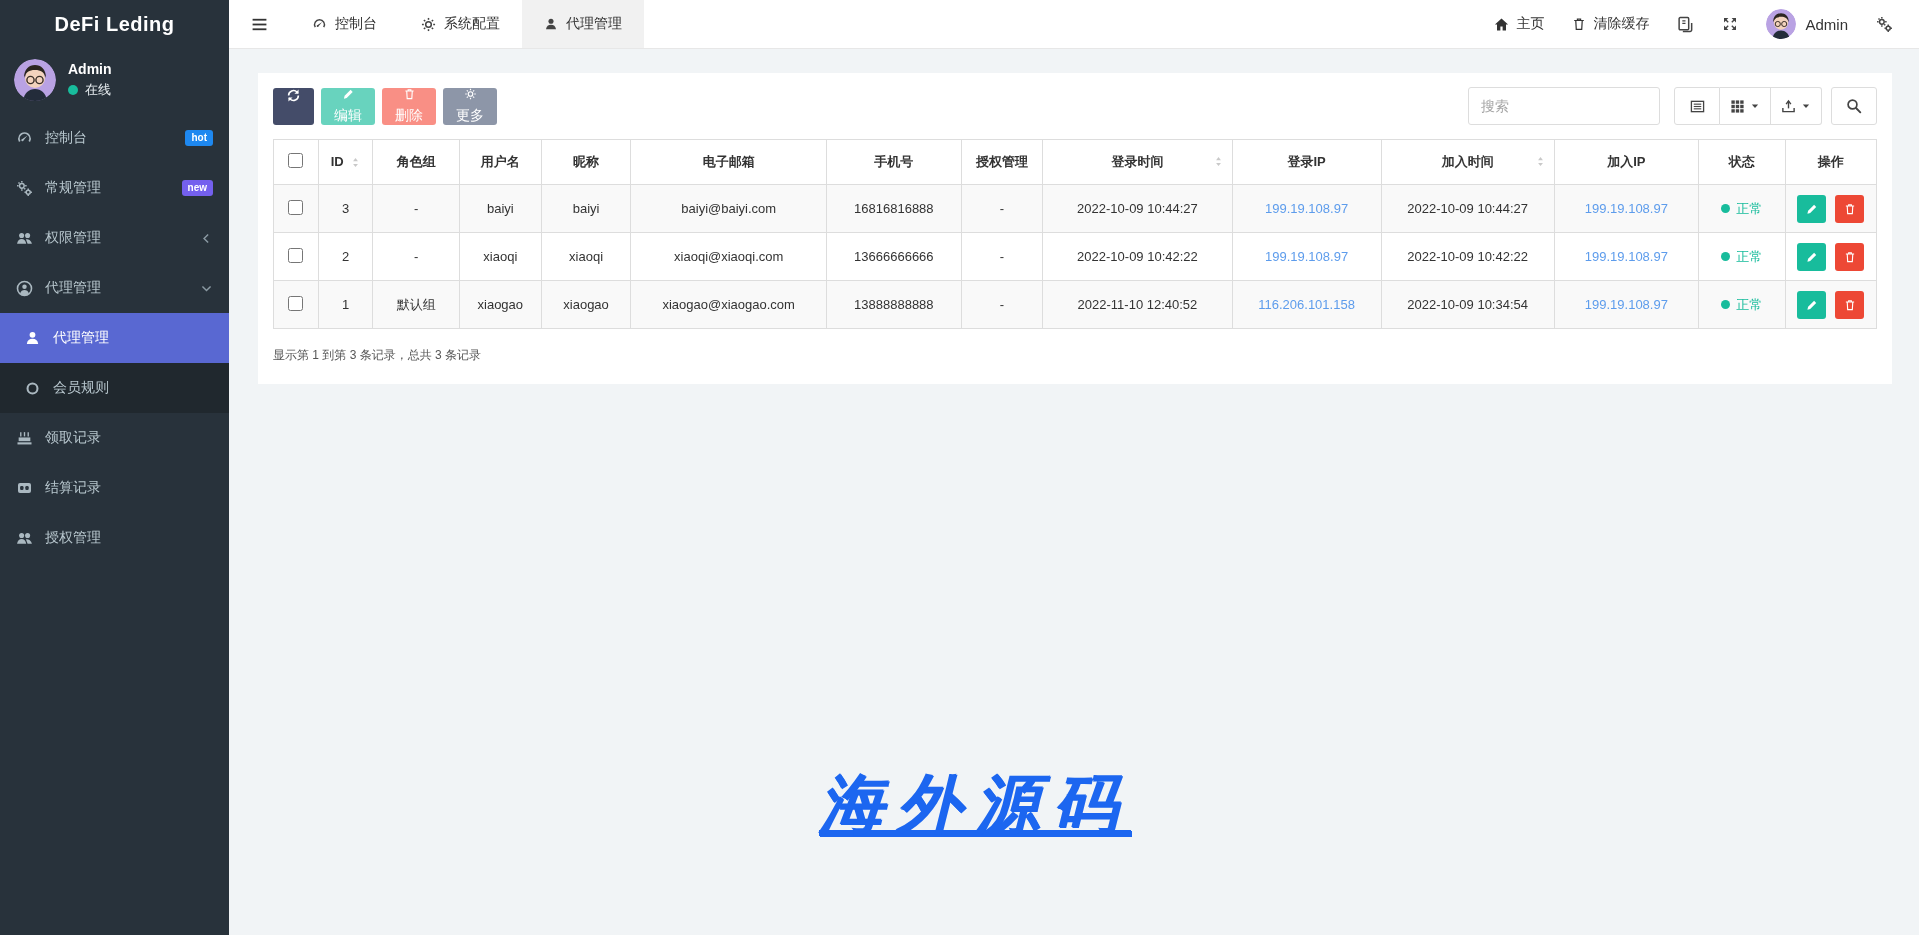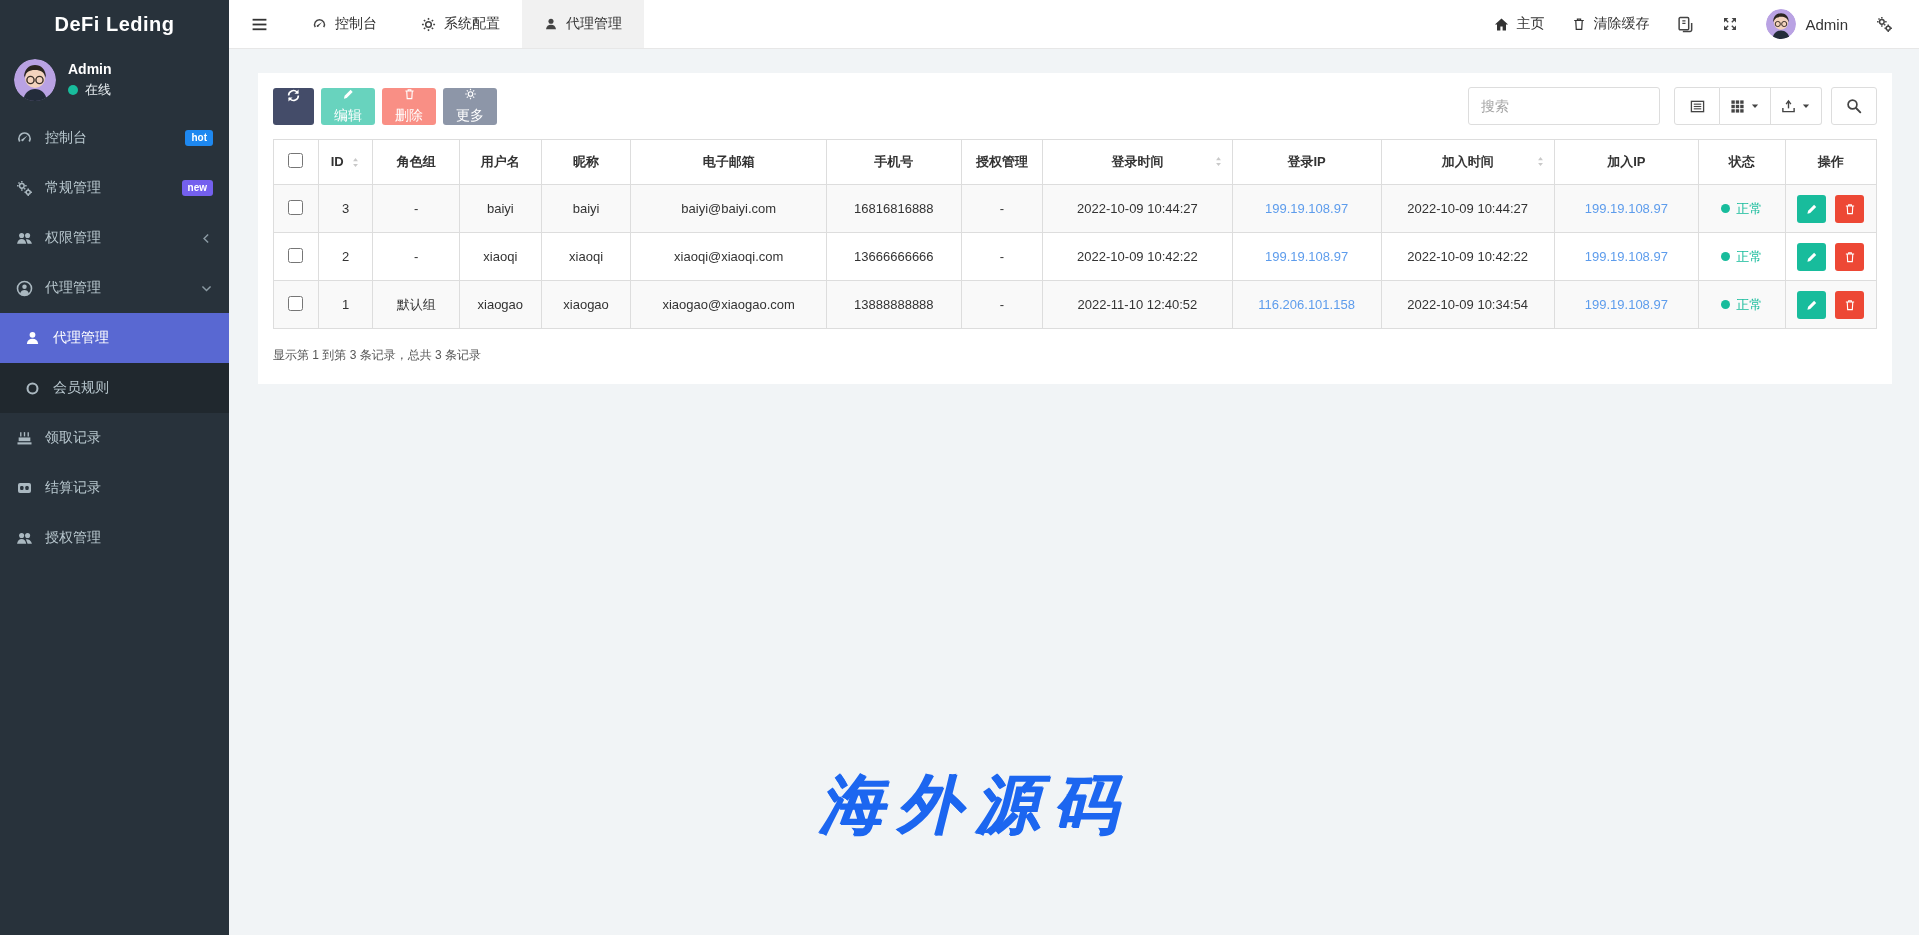--- a/index.html
+++ b/index.html
@@ -77,21 +77,21 @@
   .th-sort-right .sorter { position:absolute; right:8px; top:15px; }
   input[type=checkbox] { width:15px; height:15px; cursor:pointer; }
   .ip-link { color:#5d9cec; cursor:pointer; text-decoration:none; }
   .cell-status { color:#18bc9c; display:inline-flex; align-items:center; gap:6px; font-size:13px; }
   .cell-status .dot { width:9px; height:9px; border-radius:50%; background:#18bc9c; }
   .op-btn { width:29px; height:28px; border:0; border-radius:3px; color:#fff; display:inline-flex; align-items:center; justify-content:center; cursor:pointer; vertical-align:middle; }
   .op-edit { background:#18bc9c; margin-right:5px; }
   .op-del { background:#ed4835; }
   .summary { margin-top:18px; font-size:12px; color:#555; }
 
-  .watermark { position:absolute; left:746px; top:712px; transform:translateX(-50%); color:#1c66f0; font-size:64px; font-weight:bold; font-style:italic; font-family:"DejaVu Serif","Liberation Serif",serif; letter-spacing:14px; white-space:nowrap; text-shadow:1px 1px 0 #1c66f0; }
+  .watermark { position:absolute; left:746px; top:712px; transform:translateX(-50%); color:#1c66f0; font-size:64px; font-weight:bold; font-style:italic; font-family:"DejaVu Serif","Liberation Serif",serif; letter-spacing:14px; white-space:nowrap; text-shadow:1px 1px 0 #1c66f0;text-decoration:underline; }
 </style>
 </head>
 <body>
 
 <div class="sidebar">
   <div class="logo">DeFi Leding</div>
 
   <div class="profile">
     <div class="avatar">
       <svg viewBox="0 0 42 42" width="42" height="42">

